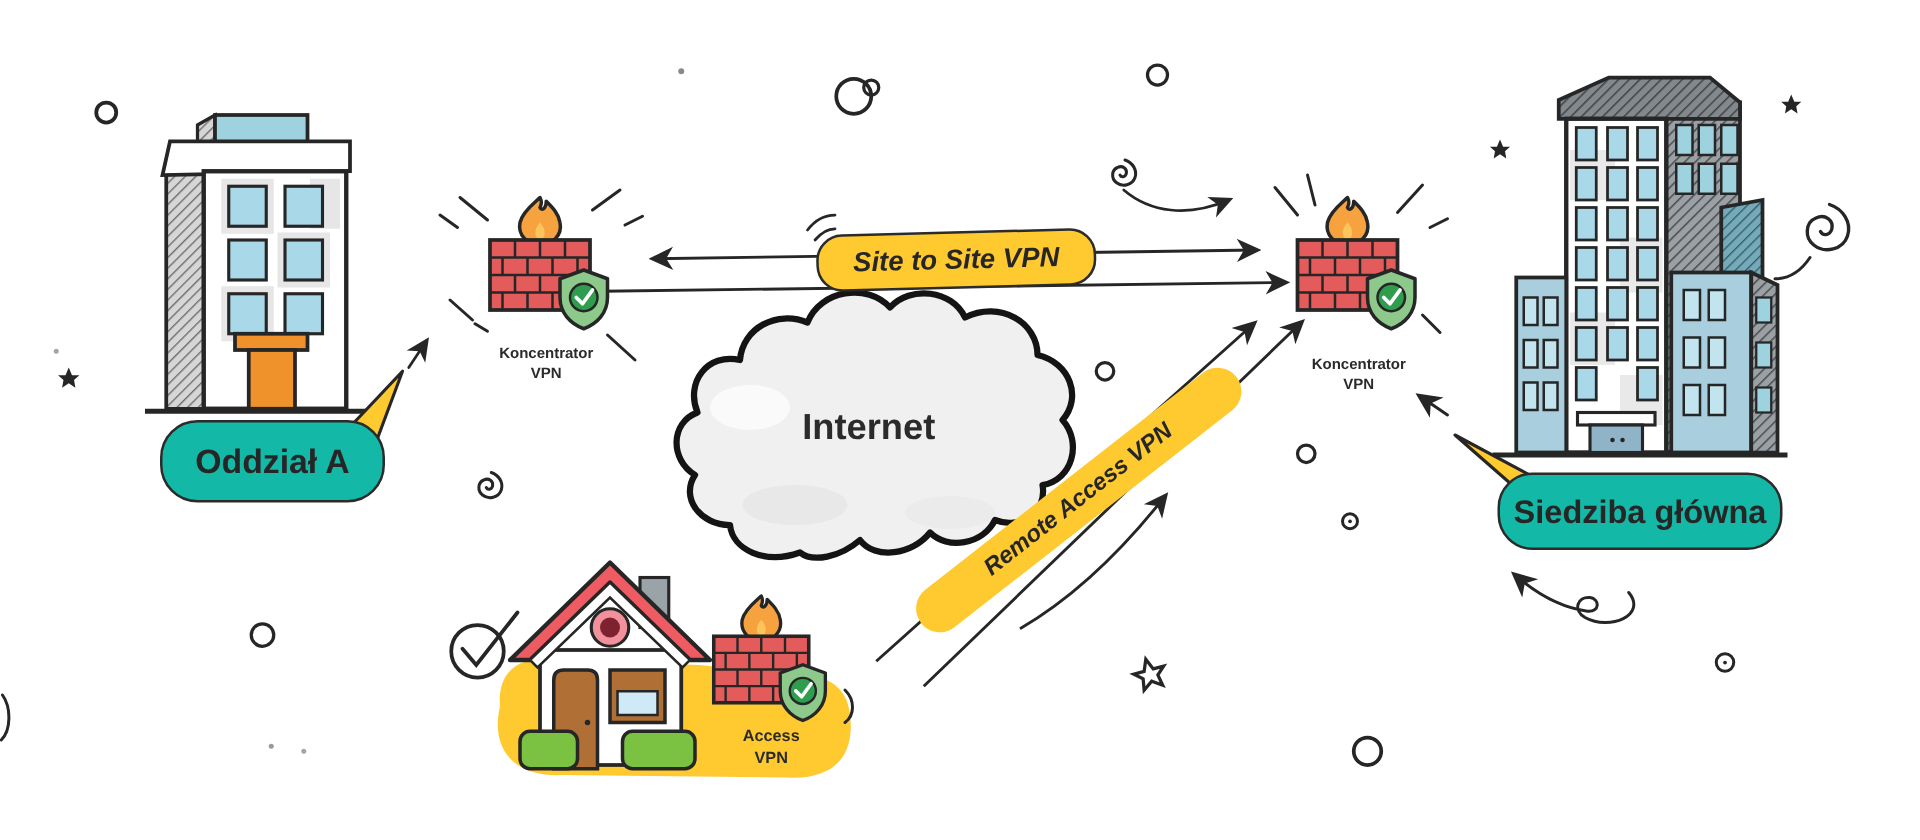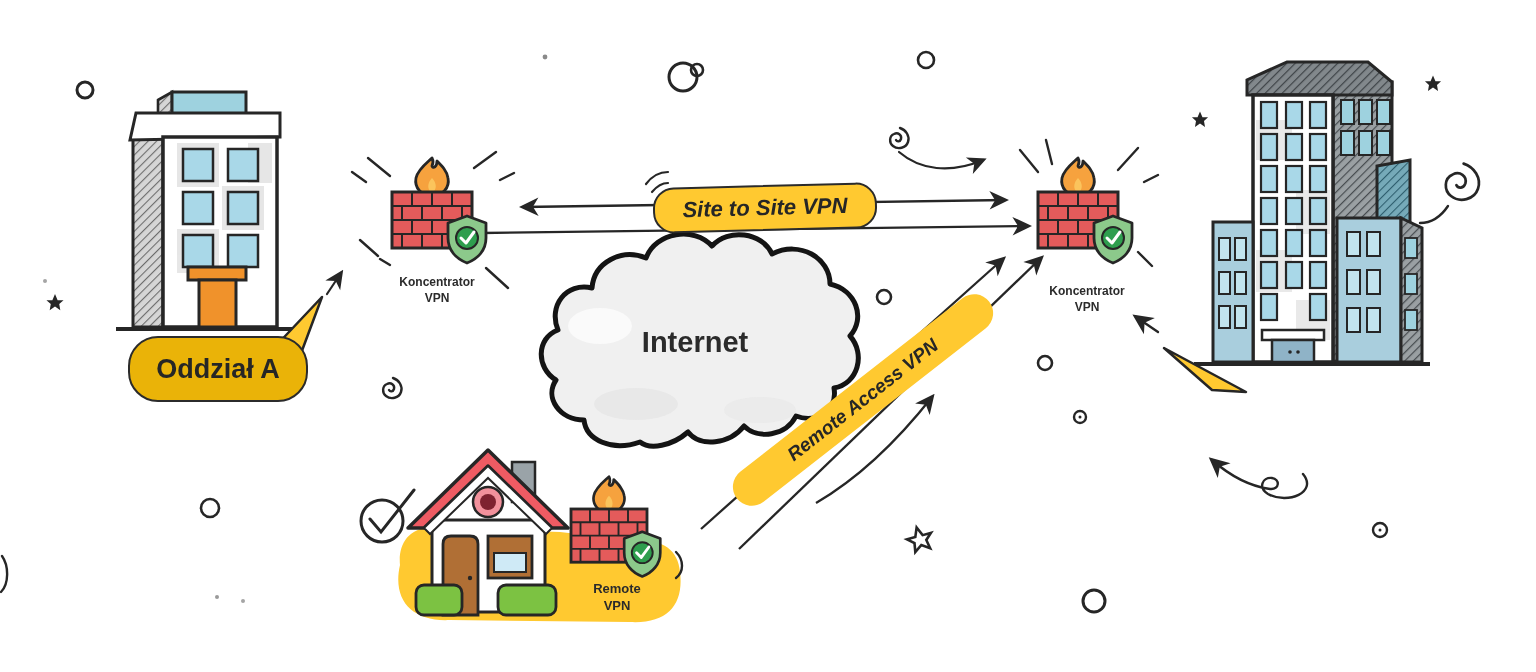--- a/index.html
+++ b/index.html
@@ -1,20 +1,20 @@
 <!DOCTYPE html>
 <html><head>
 <meta charset="utf-8">
 <style>
   html,body{margin:0;padding:0;background:#fff;}
   .stage{position:relative;width:1536px;height:672px;overflow:hidden;background:#fff;
          font-family:"Liberation Sans",sans-serif;color:#262626;}
   .stage svg{position:absolute;left:0;top:0;}
   .lbl{position:absolute;text-align:center;color:#2b2b2b;}
-  .bubble{position:absolute;background:#eab308;border:2.5px solid #2b2b2b;
+  .bubble{position:absolute;background:#14b8a6;border:2.5px solid #2b2b2b;
           display:flex;align-items:center;justify-content:center;font-weight:bold;}
   .bubble-branch{left:128px;top:336px;width:176px;height:62px;border-radius:30px;font-size:27px;}
   .bubble-hq{left:1198px;top:378px;width:224px;height:58px;border-radius:28px;font-size:26px;}
   .pill{position:absolute;background:#FFC930;display:flex;align-items:center;justify-content:center;
         font-weight:bold;font-style:italic;}
   .pill-s2s{left:653px;top:185px;width:220px;height:42px;border-radius:21px;border:2.5px solid #2b2b2b;
             font-size:22px;transform:rotate(-1.5deg);}
   .pill-ra{left:703px;top:381px;width:320px;height:38px;border-radius:19px;font-size:19px;
            transform:rotate(-38deg);}
   .cloud-lbl{left:615px;top:326px;width:160px;font-size:29px;font-weight:bold;}
@@ -280,20 +280,23 @@
     <circle cx="545" cy="57" r="2.4" fill="#8a8a8a" stroke="none"></circle>
     <circle cx="243" cy="601" r="2" fill="#a5a5a5" stroke="none"></circle>
     <circle cx="45" cy="281" r="2" fill="#a5a5a5" stroke="none"></circle>
   </g>
 </svg>
 
 <div class="bubble bubble-branch">
   <span>Oddział A</span>
 </div>
 
+<div class="bubble bubble-hq">
+  <span>Siedziba główna</span>
+</div>
 
 <div class="pill pill-s2s">
   <span>Site to Site VPN</span>
 </div>
 
 <div class="pill pill-ra">
   <span>Remote Access VPN</span>
 </div>
 
 <div class="lbl cloud-lbl">
@@ -304,17 +307,17 @@
   <div>Koncentrator</div>
   <div>VPN</div>
 </div>
 
 <div class="lbl fw-lbl fw-lbl-right">
   <div>Koncentrator</div>
   <div>VPN</div>
 </div>
 
 <div class="lbl fw-lbl fw-lbl-home">
-  <div>Remote</div>
+  <div>Access</div>
   <div>VPN</div>
 </div>
 
 </div>
 
 </body></html>

